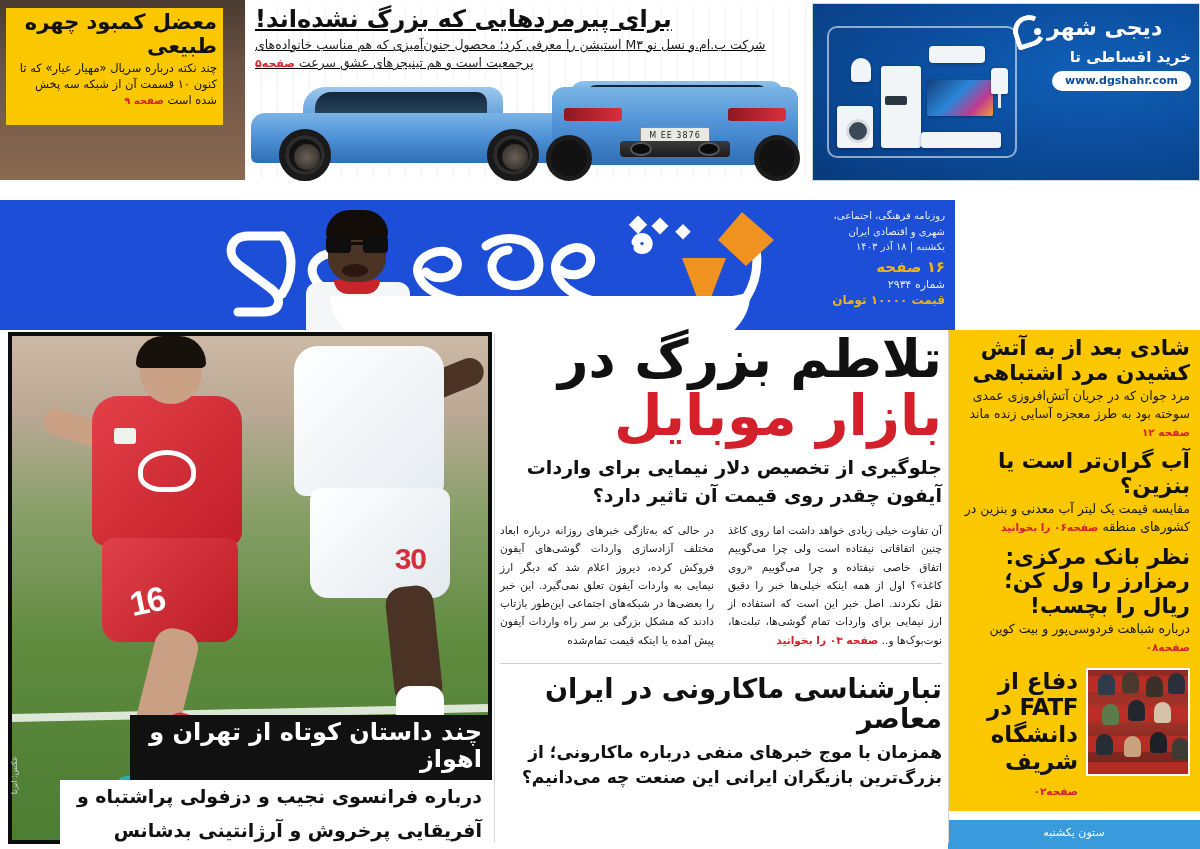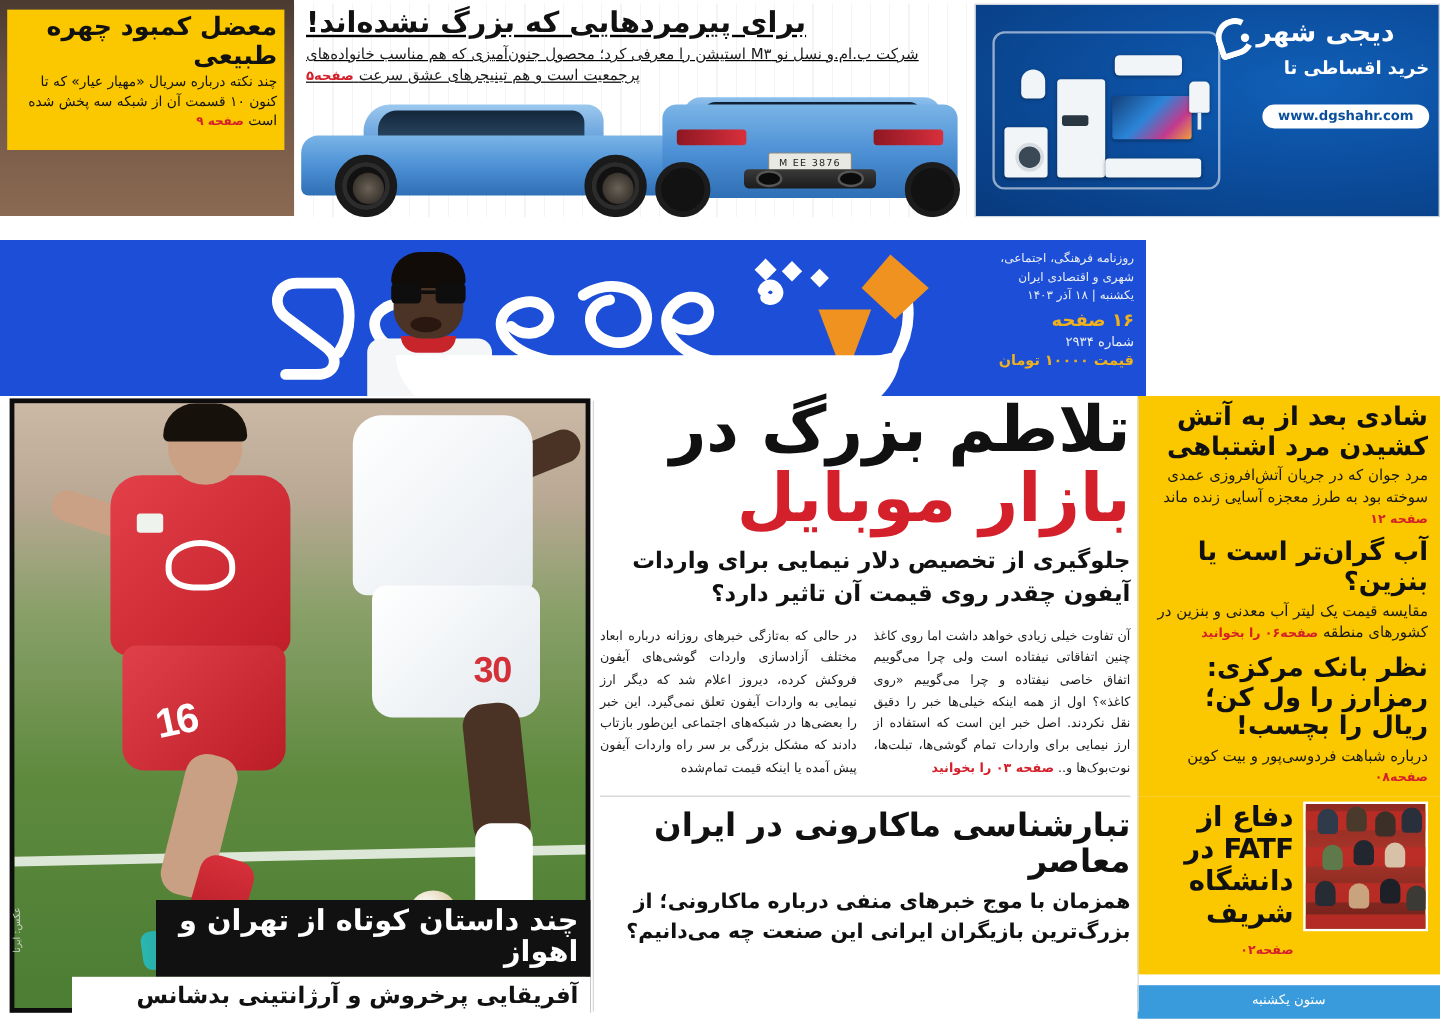--- a/index.html
+++ b/index.html
@@ -28,21 +28,21 @@
   .dg-logo-mark::before{
     content:""; position:absolute; left:2px; top:1px; width:22px; height:22px;
     border:5px solid #fff; border-radius:50% 50% 50% 4px; border-right-color:transparent;
     transform:rotate(-18deg);
   }
   .dg-logo-mark::after{
     content:""; position:absolute; right:0px; top:14px; width:7px; height:7px; background:#fff; border-radius:50%;
   }
   .dg-line { color:#fff; font-size:15px; font-weight:bold; line-height:1.38; letter-spacing:.5px;}
   .dg-url {
-    margin-top:19px; display:inline-block; background:#fff; color:#0a4f9c;
+    margin-top:3px; display:inline-block; background:#fff; color:#0a4f9c;
     border-radius:12px; padding:3px 13px 4px; font-size:11px; font-weight:bold;
     font-family:"DejaVu Sans", sans-serif; direction:ltr;
   }
   .dg-room {
     position:absolute; left:14px; top:22px; width:190px; height:132px;
     border:2px solid rgba(255,255,255,.55); border-radius:10px;
   }
   .dg-room::before{
     content:""; position:absolute; left:-2px; top:-13px; width:0;height:0;
     border-left:97px solid transparent; border-right:97px solid transparent; border-bottom:15px solid transparent;
@@ -106,21 +106,21 @@
   .exh::before{left:12px;} .exh::after{right:12px;}
 
   
   .ad-yellow {
     position:relative; width:245px; height:180px; background:#fbc800; overflow:hidden;
   }
   .yt-photo {
     position:absolute; left:0; top:0; width:245px; height:180px;
     background:linear-gradient(180deg,#4a3a30 0%,#6b5243 35%,#8b6a52 100%);
   }
-  .yt-band { position:absolute; left:6px; right:8px; top:8px; background:#fbc800; padding:2px 6px 16px; text-align:right;}
+  .yt-band { position:absolute; left:6px; right:22px; top:8px; background:#fbc800; padding:2px 6px 16px; text-align:right;}
   .yt-title { font-size:21px; font-weight:bold; color:#111; line-height:1.15; letter-spacing:-.4px;}
   .yt-sub { font-size:11.5px; color:#121212; line-height:1.4; margin-top:2px;}
   .yt-sub .pg{ color:#d4202a; font-weight:bold; font-size:10px;margin-top:24px;}
 
   
   .latinband {
     position:absolute; left:0; top:180px; width:1200px; height:20px; background:#c9ccd0;
     display:flex; align-items:center; padding-right:0;
   }
   .latinband span{
@@ -401,20 +401,21 @@
           <div class="sockw"></div>
           <div class="bootw"></div>
           <div class="ballp"></div>
         </div>
       </div>
       <div class="sidestamp">عکس: ایرنا</div>
     </div>
 
     <div class="photo-cap">
       <div class="cap-black">چند داستان کوتاه از تهران و اهواز</div>
+      <div class="cap-white">درباره فرانسوی نجیب و دزفولی پراشتباه و</div>
       <div class="cap-white">آفریقایی پرخروش و آرژانتینی بدشانس</div>
     </div>
 
     <div class="center">
       <div class="lead-title">
         <div class="lt1">تلاطم بزرگ در</div>
         <div class="lt2">بازار موبایل</div>
       </div>
       <div class="lead-sub">
         <div>جلوگیری از تخصیص دلار نیمایی برای واردات</div>

